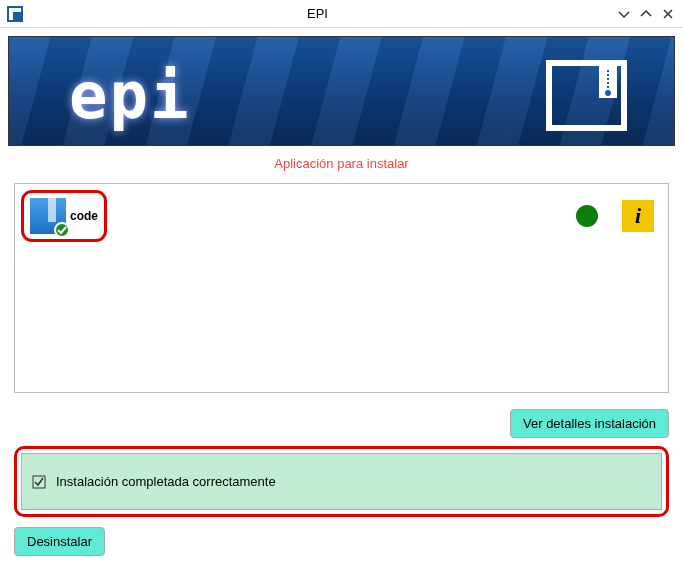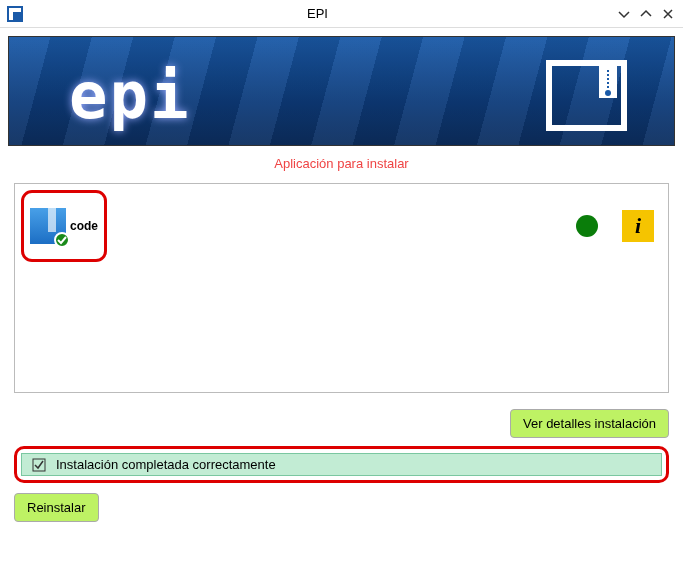--- a/index.html
+++ b/index.html
@@ -8,33 +8,33 @@
     .titlebar .app-icon { width: 18px; height: 18px; display:flex; align-items:center; justify-content:center;}
     .titlebar .title { flex: 1; text-align: center; font-size: 13px; }
     .titlebar .ctl { width: 18px; height: 18px; display:flex; align-items:center; justify-content:center; margin-left:4px; cursor:pointer;}
     .banner { height: 110px; background: linear-gradient(180deg,#1a5aa8,#0d3b7a 60%, #0c2e5f); position:relative; margin:8px; border:1px solid #333; overflow:hidden; }
     .banner::before{ content:""; position:absolute; inset:0; background: repeating-linear-gradient(105deg, rgba(255,255,255,0.05) 0 40px, rgba(0,0,0,0.1) 40px 80px); }
     .banner .logo-epi { position:absolute; left:60px; top:22px; font-family: monospace; font-size:64px; font-weight:bold; color:#fff; text-shadow:0 0 8px #9af; letter-spacing:2px;}
     .banner .logo-pkg { position:absolute; right:40px; top:18px; width:90px; height:80px; }
     .subtitle { text-align:center; font-size: 13px; color:#ef4444; margin-top:10px;}
     .app-list { margin: 12px 14px; height: 210px; border:1px solid #bbb; background:#fff; padding:6px; }
     .app-row { display:flex; align-items:center; gap:10px; }
-    .highlight-red { border:3px solid #d00; border-radius:11px; padding:15px 6px; display:inline-flex; align-items:center;}
+    .highlight-red { border:3px solid #d00; border-radius:11px; padding:5px 6px; display:inline-flex; align-items:center;}
     .pkg-icon { width:36px; height:36px; background: linear-gradient(180deg,#48a0e8,#1c6ec4); position:relative;}
     .pkg-icon::before{content:""; position:absolute; top:0; left:18px; width:8px; height:24px; background:rgba(255,255,255,0.65);}
     .check-badge{ position:absolute; right:-4px; bottom:-4px; width:16px; height:16px; background:#1a8a1a; border:2px solid #fff; border-radius:50%; display:flex; align-items:center; justify-content:center;}
     .check-badge svg{width:10px;height:10px;}
     .app-name { font-weight:bold; font-size:12px; margin-left:4px;}
     .spacer { flex:1; }
     .status-dot{ width:22px; height:22px; background:#0a7d0a; border-radius:50%; margin-right:14px;}
     .info-btn{ width:32px; height:32px; background:#f5c400; display:flex; align-items:center; justify-content:center; font-family: serif; font-style: italic; font-weight:bold; font-size:22px; color:#000; cursor:pointer; margin-right:8px;}
     .details-row{ display:flex; justify-content:flex-end; padding: 4px 14px 2px;}
-    .btn { border:1px solid #aaa; background:#bef264; border-radius:4px; padding:6px 12px; font-size:13px; cursor:pointer;}
+    .btn { border:1px solid #aaa; background:#5eead4; border-radius:4px; padding:6px 12px; font-size:13px; cursor:pointer;}
     .status-banner{ margin:6px 14px; border:3px solid #d00; border-radius:10px; padding:4px;}
-    .status-inner{ background:#c2ecd4; border:1px solid #7ac7a0; padding:3px 10px; display:flex; align-items:center; gap:10px;}
+    .status-inner{ background:#c2ecd4; border:1px solid #7ac7a0; padding:20px 10px; display:flex; align-items:center; gap:10px;}
     .status-check { width:14px; height:14px; }
     .bottom-buttons { display:flex; justify-content:space-between; padding:4px 14px 10px;}
   </style>
 </head>
 <body>
 
 <div class="titlebar">
   <span class="app-icon">
     <svg width="16" height="16" viewBox="0 0 16 16">
         <rect x="1" y="1" width="14" height="14" fill="none" stroke="#1a5aa8" stroke-width="2"></rect>
@@ -101,14 +101,14 @@
       <svg width="14" height="14" viewBox="0 0 14 14">
           <rect x="1" y="1" width="12" height="12" fill="none" stroke="#333" stroke-width="1"></rect>
           <path d="M3 7 L6 10 L11 3" fill="none" stroke="#333" stroke-width="1.5"></path>
         </svg>
     </span>
     <span>Instalación completada correctamente</span>
   </div>
 </div>
 
 <div class="bottom-buttons">
-  <button class="btn">Reinstalar</button>
+  <button class="btn">Desinstalar</button>
 </div>
 
 </body></html>

